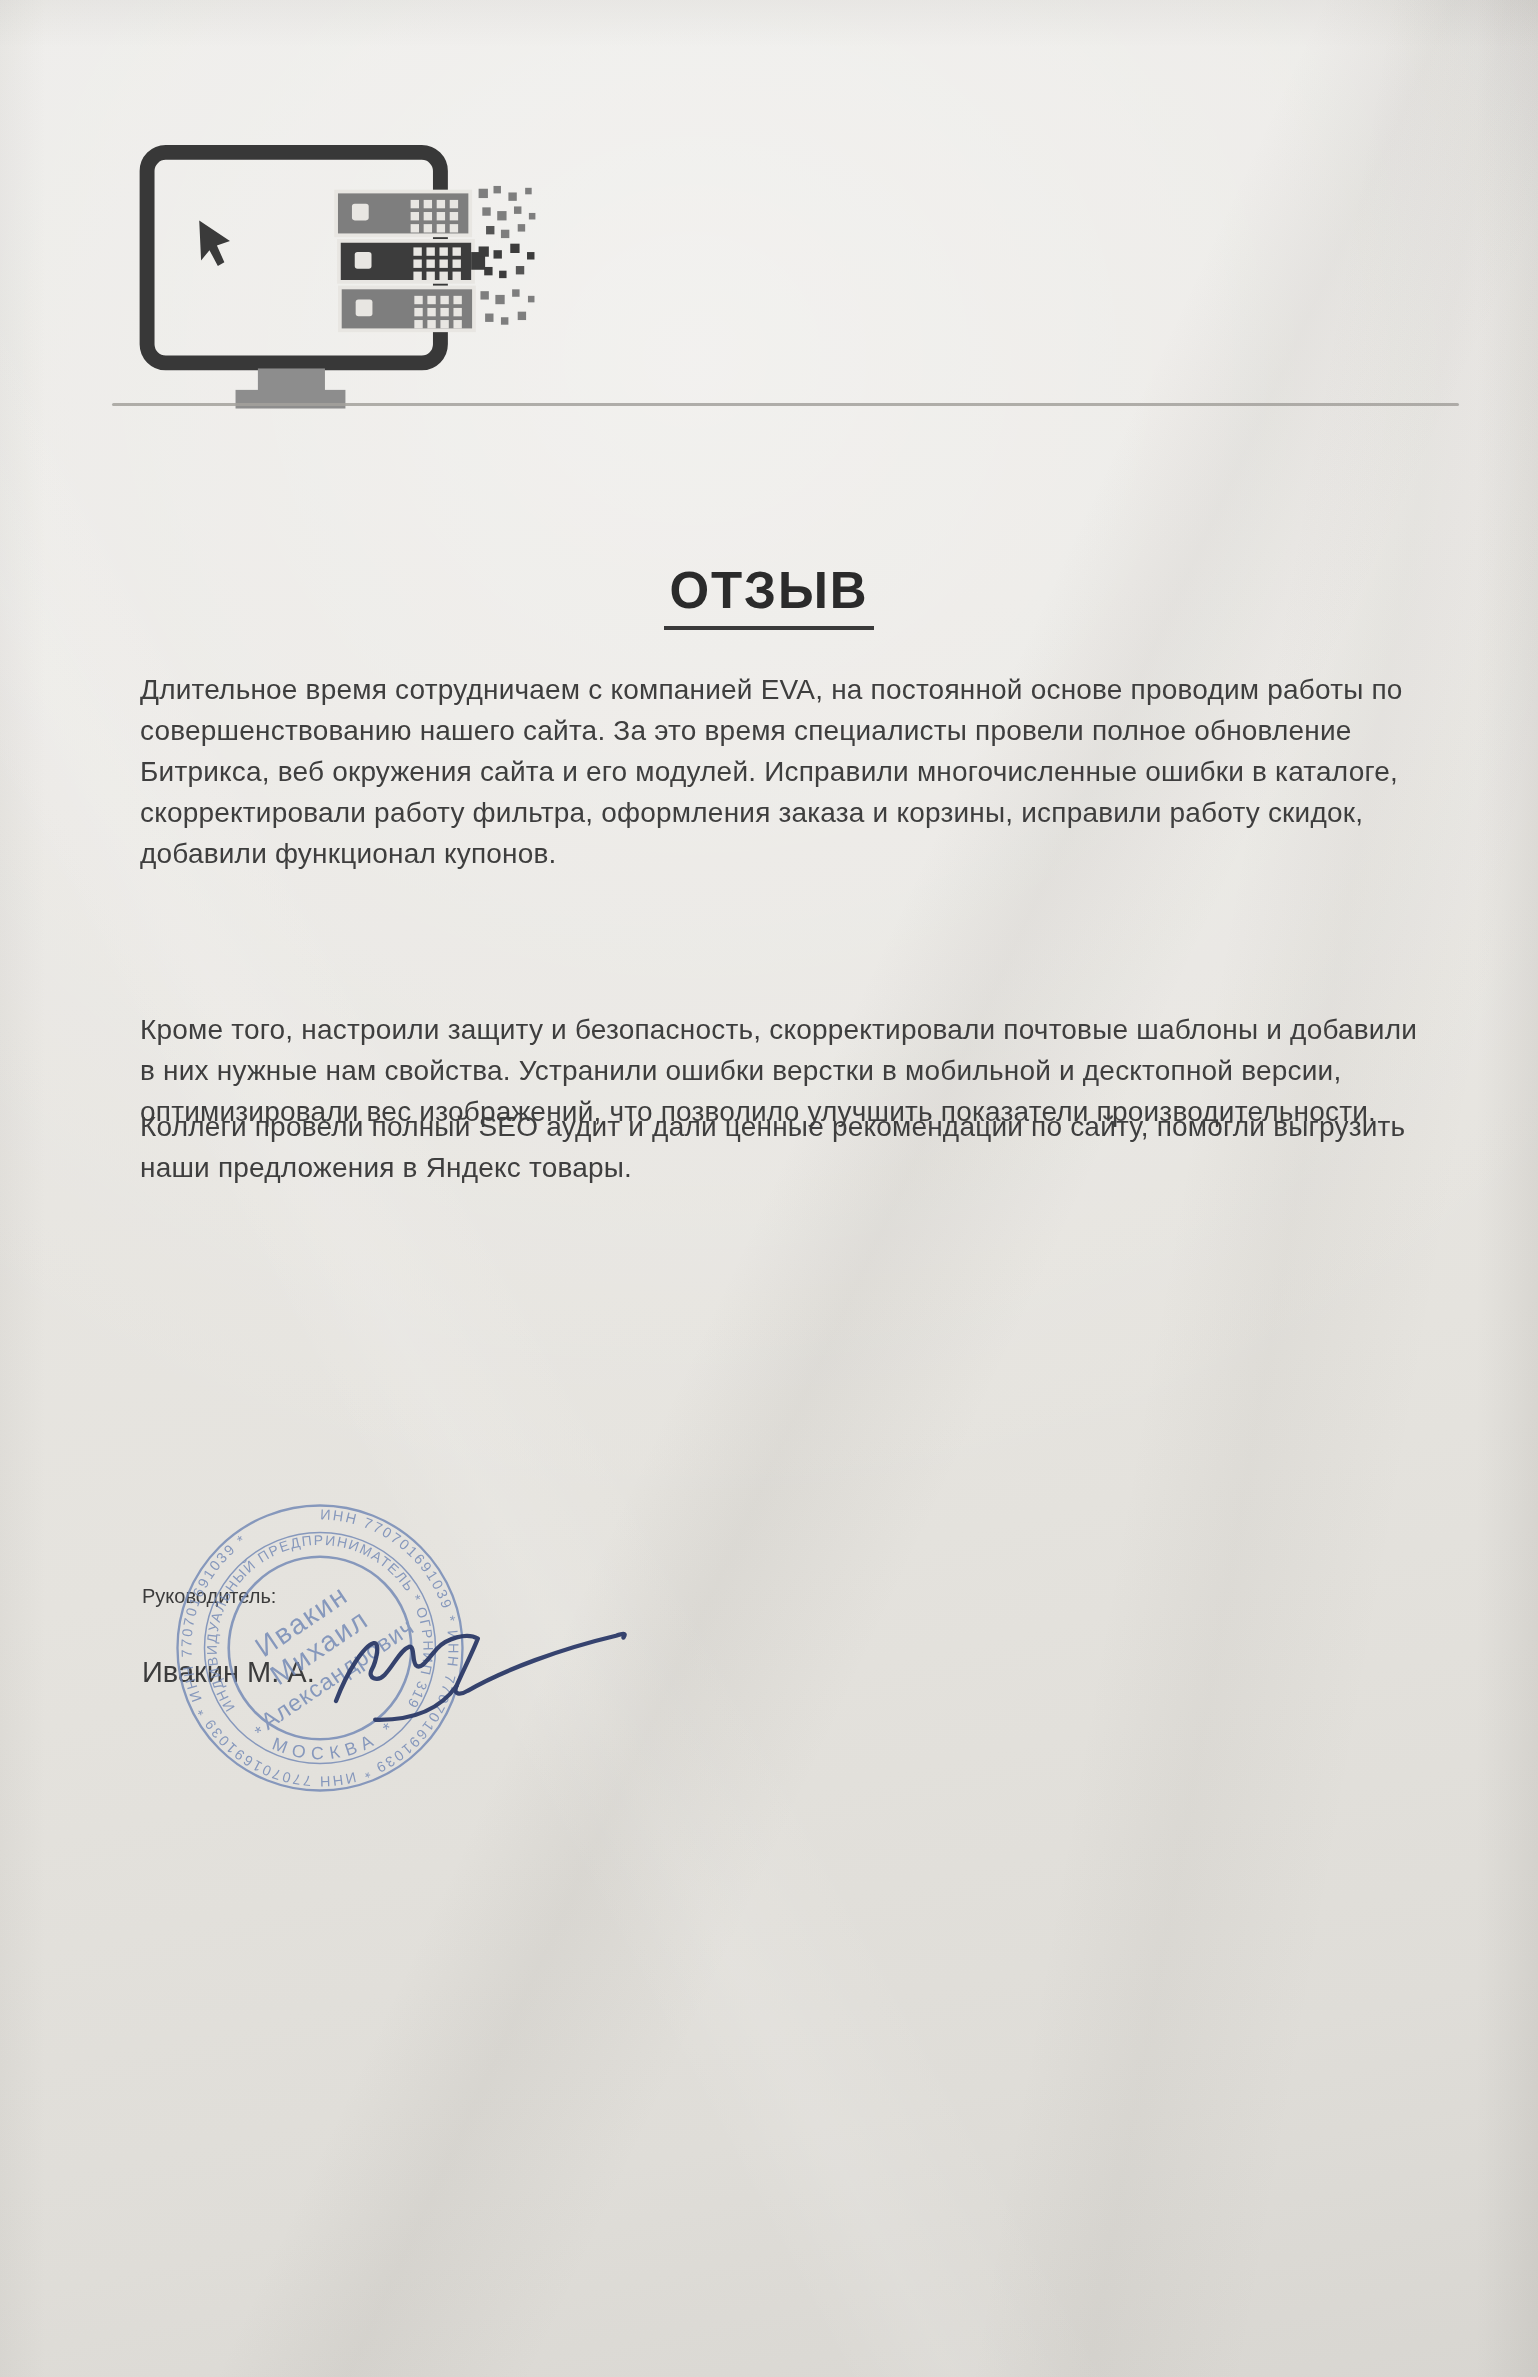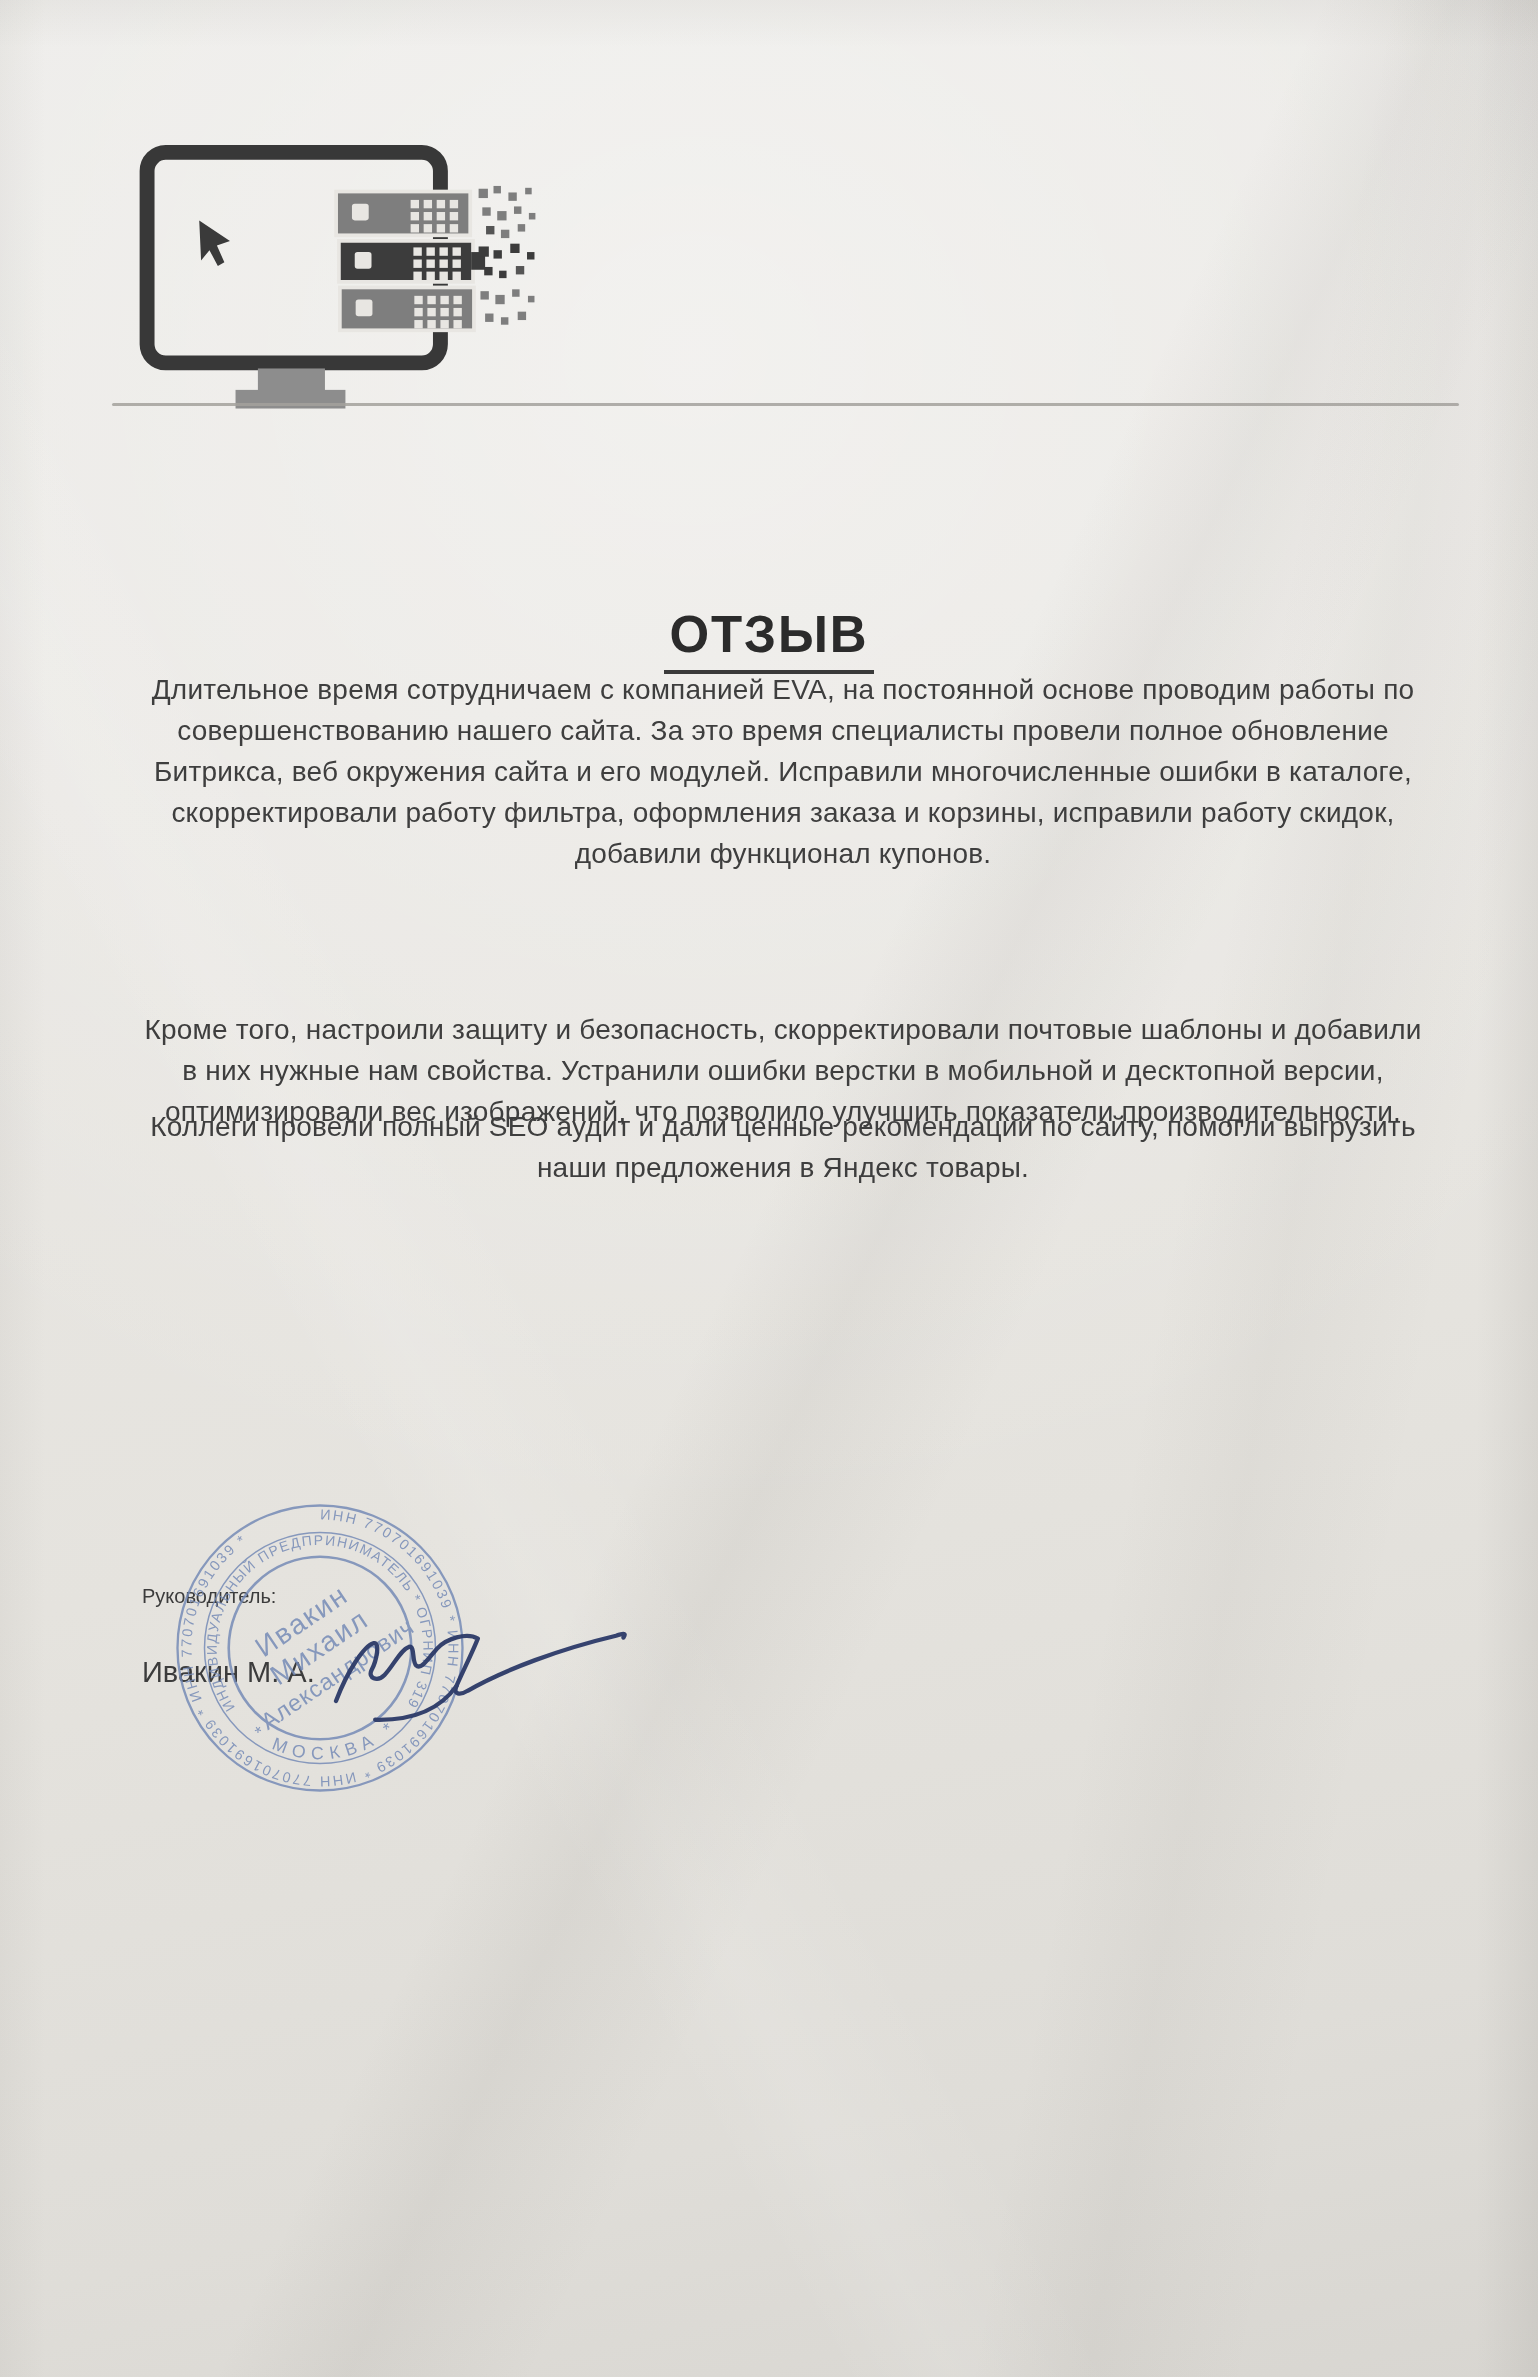--- a/index.html
+++ b/index.html
@@ -28,31 +28,31 @@
     left:590px;top:160px;
     font-family:"DejaVu Sans",sans-serif;
     font-size:164px;line-height:1;font-weight:500;
     letter-spacing:-4.7px;color:#2f2f2f;
   }
   .divider{
     left:112px;top:403px;width:1347px;height:2.8px;
     background:#a3a19c;opacity:.85;border-radius:1.9px;
   }
   
-  .doc-title-wrap{left:0;top:563px;width:1538px;text-align:center;margin-top:44px;}
+  .doc-title-wrap{left:0;top:563px;width:1538px;text-align:center;}
   .doc-title{
     display:inline-block;
     font-size:51px;font-weight:bold;letter-spacing:1.9px;color:#2b2b2b;
     border-bottom:4.7px solid #3a3a3a;padding:0 5.6px 6.5px 5.6px;line-height:1.1;
   }
   
   .para{
     left:140px;width:1286px;
     font-size:28px;line-height:41px;letter-spacing:0.2px;
-    color:#3e3e3e;text-align:center;
+    color:#3e3e3e;text-align:left;
   }
   .p1{top:669px;}
   .p2{top:992px;margin-top:17px;}
   .p3{top:1106px;}
   .closing{top:1273px;}
   .sig-role{left:142px;top:1585px;font-size:20px;color:#3c3c3c;}
   .sig-name{left:142px;top:1656px;font-size:29px;color:#3c3c3c;}
   .stamp-svg{left:157px;top:1485px;opacity:.82;}
   .stamp-svg text{font-family:"Liberation Sans",sans-serif;fill:#7288b5;}
   .signature-svg{left:280px;top:1436px;}

